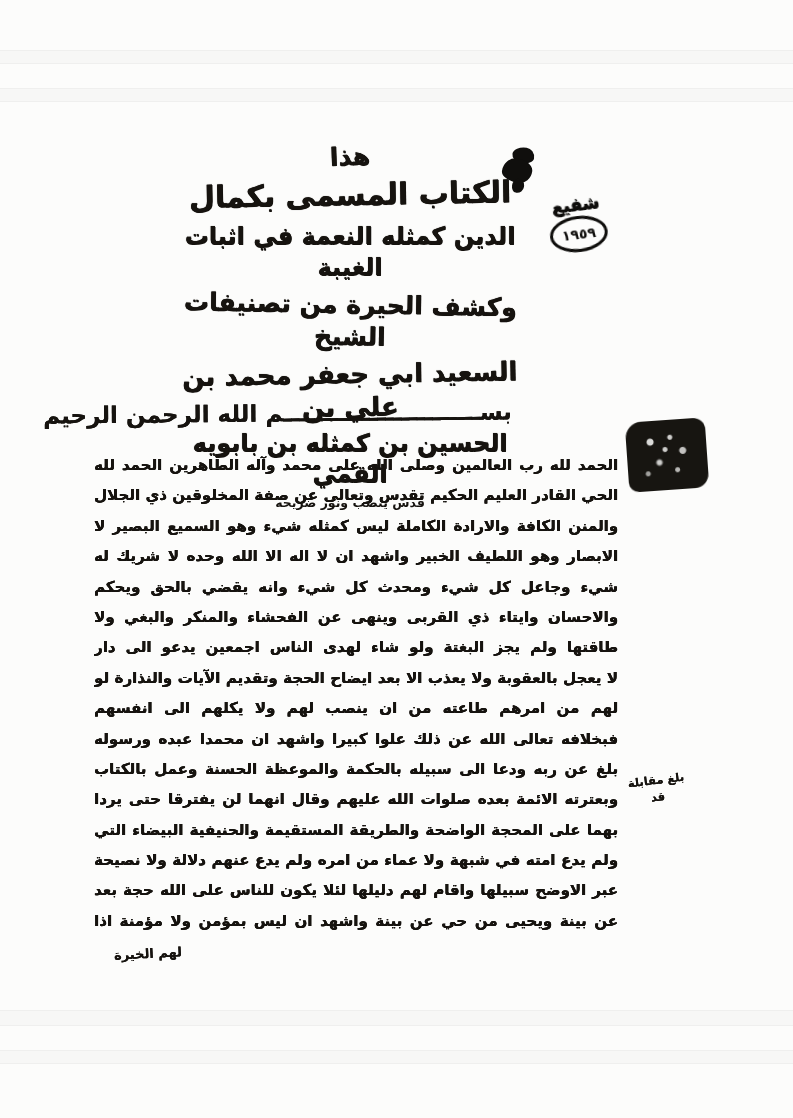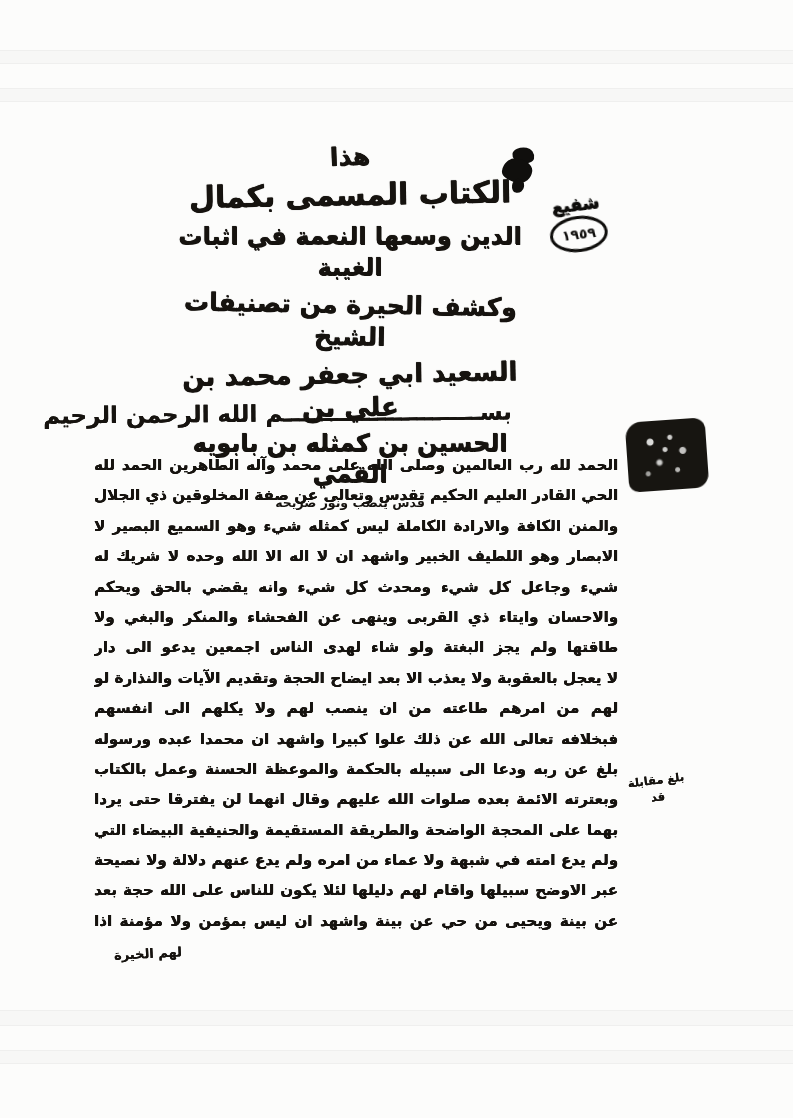--- a/index.html
+++ b/index.html
@@ -129,21 +129,21 @@
 <div class="page">
 
   <div class="artifact-band band1"></div>
   <div class="artifact-band band2"></div>
   <div class="artifact-band band3"></div>
   <div class="artifact-band band4"></div>
 
   <div class="title-block">
     <div class="t0">هذا</div>
     <div class="t1">الكتاب المسمى بكمال</div>
-    <div class="t2">الدين وسعها النعمة في اثبات الغيبة</div>
+    <div class="t2">الدين كمثله النعمة في اثبات الغيبة</div>
     <div class="t3">وكشف الحيرة من تصنيفات الشيخ</div>
     <div class="t4">السعيد ابي جعفر محمد بن علي بن</div>
     <div class="t5">الحسين بن كمثله بن بابويه القمي</div>
     <div class="dedication">قدس ينصب ونور ضريحه</div>
   </div>
 
   <div class="ink-blot">
     <div class="b1"></div>
     <div class="b2"></div>
     <div class="b3"></div>

